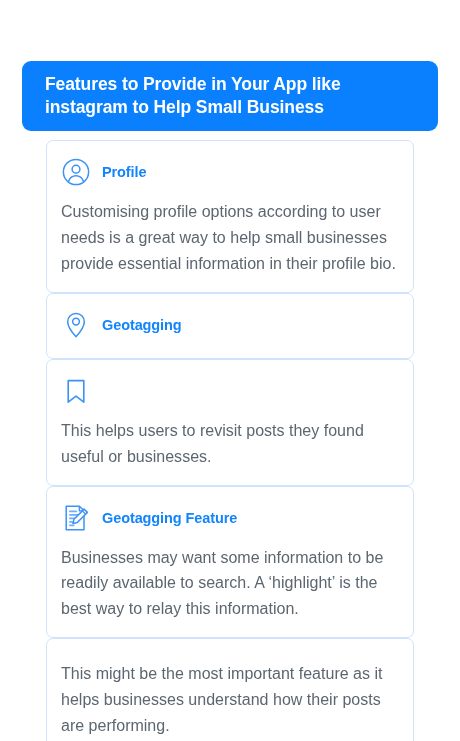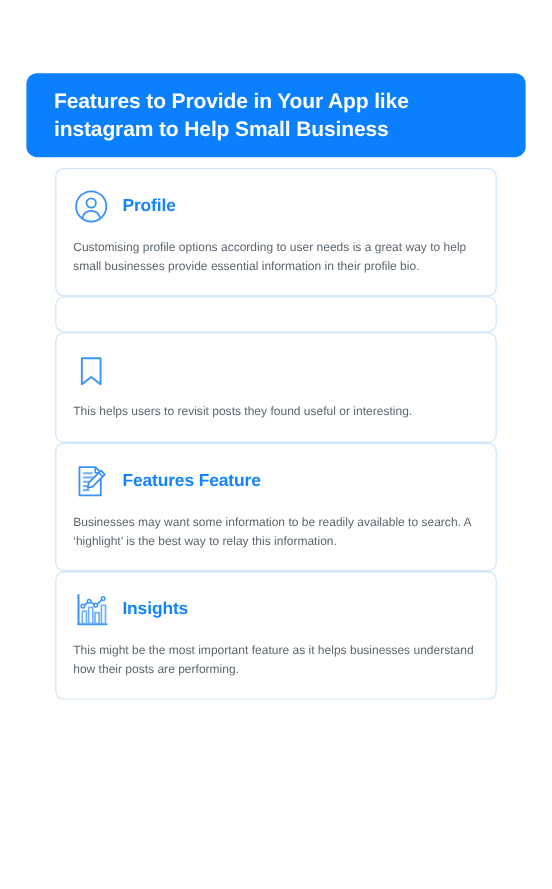--- a/index.html
+++ b/index.html
@@ -79,21 +79,21 @@
   .card-icon svg { display: block; }
   .card-title {
     color: #1284fd;
     font-size: 14.5px;
     font-weight: bold;
     letter-spacing: -0.1px;
     margin: 0;
   }
   .card-body {
     color: #5c6670;
-    font-size: 10px;
+    font-size: 16px;
     line-height: 1.62;
     margin: 9px 0 0 0;
     letter-spacing: 0.01px;
   }
 </style>
 </head>
 <body>
 
 <div class="page">
 
@@ -111,68 +111,60 @@
             <circle cx="15" cy="12.2" r="3.9" stroke="#3b92f7" stroke-width="1.5"></circle>
             <path d="M7.6 24.3c1.2-3.6 4-5.6 7.4-5.6s6.2 2 7.4 5.6" stroke="#3b92f7" stroke-width="1.5" stroke-linecap="round"></path>
           </svg>
         </span>
         <h2 class="card-title">Profile</h2>
       </div>
       <p class="card-body">Customising profile options according to user needs is a great way to help small businesses provide essential information in their profile bio.</p>
     </div>
 
     <div class="card">
+      <div class="card-head">
+        <span class="card-icon">
+          <svg width="30" height="30" viewBox="0 0 30 30" fill="none">
+            <path d="M15 3.4c-4.6 0-8.3 3.7-8.3 8.3 0 5.9 8.3 15 8.3 15s8.3-9.1 8.3-15c0-4.6-3.7-8.3-8.3-8.3z" stroke="#3b92f7" stroke-width="1.5" stroke-linejoin="round"></path>
+            <circle cx="15" cy="11.6" r="3.4" stroke="#3b92f7" stroke-width="1.5"></circle>
+          </svg>
+        </span>
+        <h2 class="card-title">Geotagging</h2>
+      </div>
     </div>
 
     <div class="card">
       <div class="card-head">
         <span class="card-icon">
           <svg width="30" height="30" viewBox="0 0 30 30" fill="none">
             <path d="M7.2 4.6h15.6v21.6L15 20.1 7.2 26.2V4.6z" stroke="#3b92f7" stroke-width="1.6" stroke-linejoin="round"></path>
           </svg>
         </span>
       </div>
-      <p class="card-body">This helps users to revisit posts they found useful or interesting.</p>
+      <p class="card-body">This helps users to revisit posts they found useful or businesses.</p>
     </div>
 
     <div class="card">
       <div class="card-head">
         <span class="card-icon">
           <svg width="30" height="30" viewBox="0 0 30 30" fill="none">
             <path d="M5.2 3.2h13.2l4.6 4.6v19H5.2V3.2z" stroke="#3b92f7" stroke-width="1.5" stroke-linejoin="round" fill="#ffffff"></path>
             <path d="M18.3 3.3v4.6h4.6" stroke="#3b92f7" stroke-width="1.3" stroke-linejoin="round"></path>
             <rect x="8" y="7.6" width="8.2" height="1.7" rx="0.8" fill="#6fb0fb"></rect>
             <rect x="8" y="11.1" width="10.5" height="1.7" rx="0.8" fill="#6fb0fb"></rect>
             <rect x="8" y="14.6" width="6.6" height="1.7" rx="0.8" fill="#6fb0fb"></rect>
             <rect x="8" y="18.1" width="9.4" height="1.7" rx="0.8" fill="#6fb0fb"></rect>
             <rect x="8" y="21.6" width="5.6" height="1.7" rx="0.8" fill="#6fb0fb"></rect>
             <path d="M23.1 6.1l3.3 3.3-10.1 10.1-4.3 1 1-4.3L23.1 6.1z" fill="#ffffff" stroke="#3b92f7" stroke-width="1.5" stroke-linejoin="round"></path>
             <path d="M21.4 7.9l3.3 3.3" stroke="#3b92f7" stroke-width="1.3"></path>
           </svg>
         </span>
-        <h2 class="card-title">Features Feature</h2>
+        <h2 class="card-title">Geotagging Feature</h2>
       </div>
       <p class="card-body">Businesses may want some information to be readily available to search. A ‘highlight’ is the best way to relay this information.</p>
     </div>
 
     <div class="card">
-      <div class="card-head">
-        <span class="card-icon">
-          <svg width="30" height="30" viewBox="0 0 30 30" fill="none">
-            <path d="M4.4 2.8v24.4h23.4" stroke="#3b92f7" stroke-width="1.7" stroke-linecap="round"></path>
-            <rect x="7.6" y="16.4" width="3.4" height="10.1" stroke="#6fb0fb" stroke-width="1.4" fill="#ffffff"></rect>
-            <rect x="12.9" y="13.2" width="3.4" height="13.3" stroke="#6fb0fb" stroke-width="1.4" fill="#ffffff"></rect>
-            <rect x="18.2" y="17.6" width="3.4" height="8.9" stroke="#6fb0fb" stroke-width="1.4" fill="#ffffff"></rect>
-            <rect x="23.5" y="11.4" width="3.4" height="15.1" stroke="#6fb0fb" stroke-width="1.4" fill="#ffffff"></rect>
-            <path d="M8.1 12.2l5.2-4.1 5.5 3.3 6.2-5.6" stroke="#3b92f7" stroke-width="1.4" stroke-linecap="round" stroke-linejoin="round"></path>
-            <circle cx="8.1" cy="12.2" r="1.5" fill="#ffffff" stroke="#3b92f7" stroke-width="1.2"></circle>
-            <circle cx="13.3" cy="8.1" r="1.5" fill="#ffffff" stroke="#3b92f7" stroke-width="1.2"></circle>
-            <circle cx="18.8" cy="11.4" r="1.5" fill="#ffffff" stroke="#3b92f7" stroke-width="1.2"></circle>
-            <circle cx="25" cy="5.8" r="1.5" fill="#ffffff" stroke="#3b92f7" stroke-width="1.2"></circle>
-          </svg>
-        </span>
-        <h2 class="card-title">Insights</h2>
-      </div>
       <p class="card-body">This might be the most important feature as it helps businesses understand how their posts are performing.</p>
     </div>
 
   </div>
 </div>
 
 </body></html>

